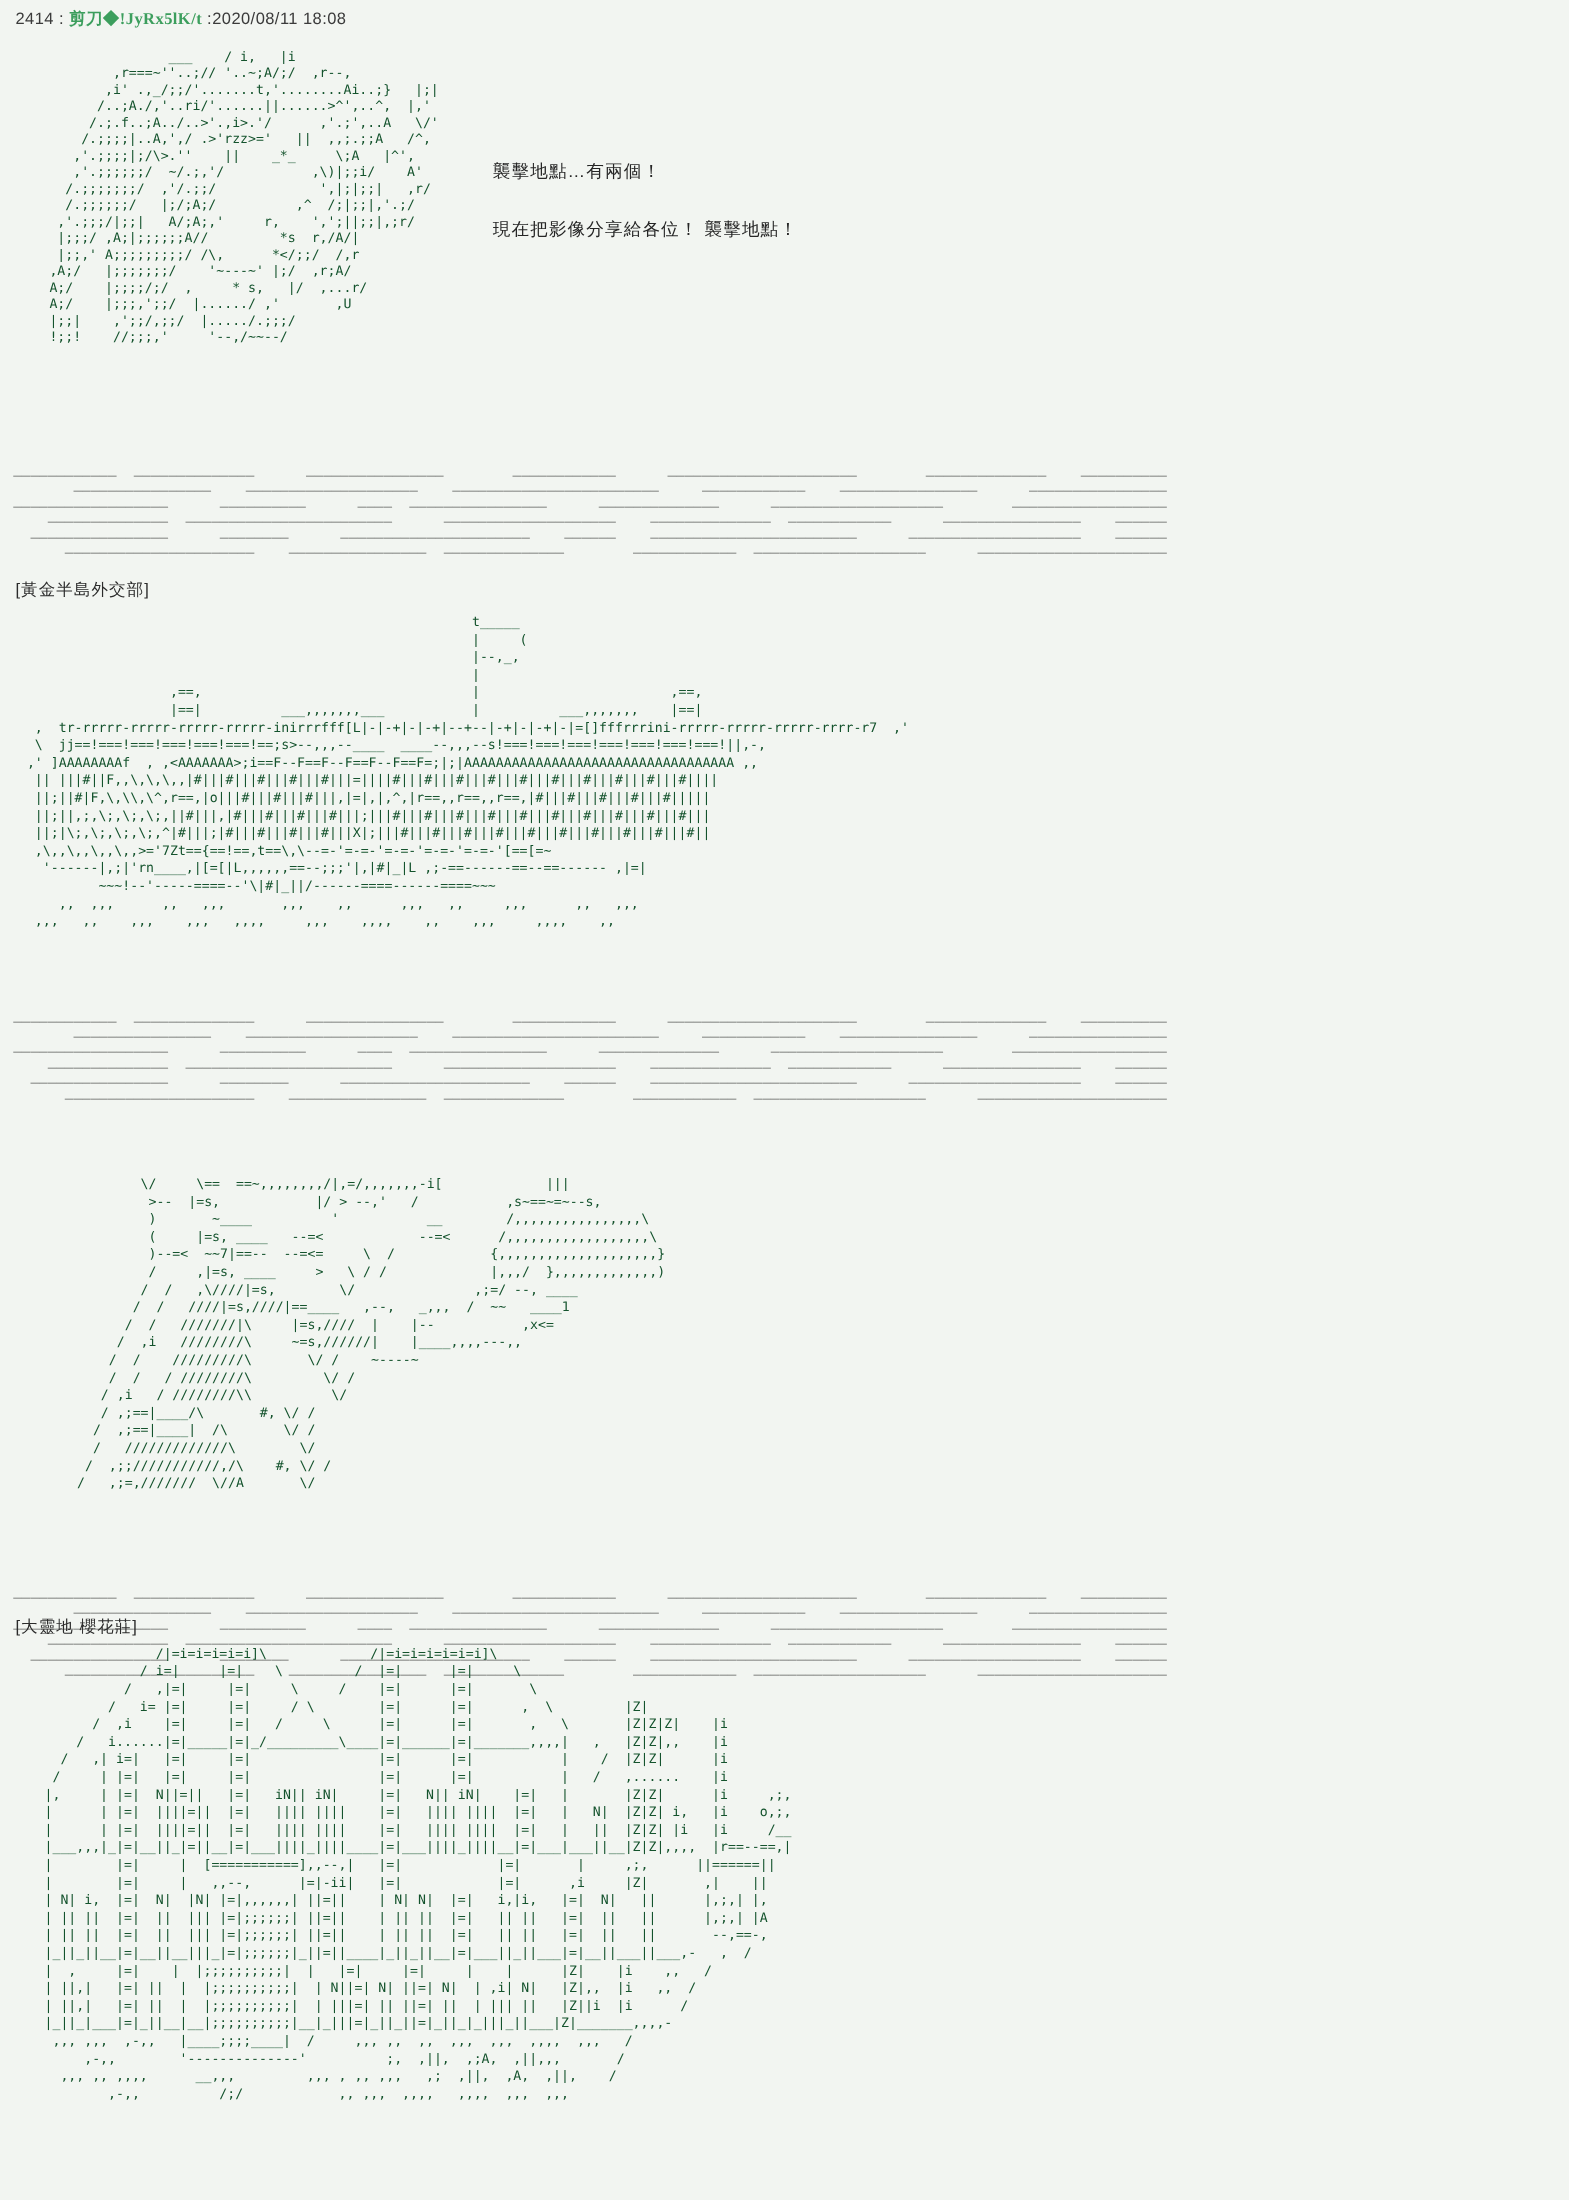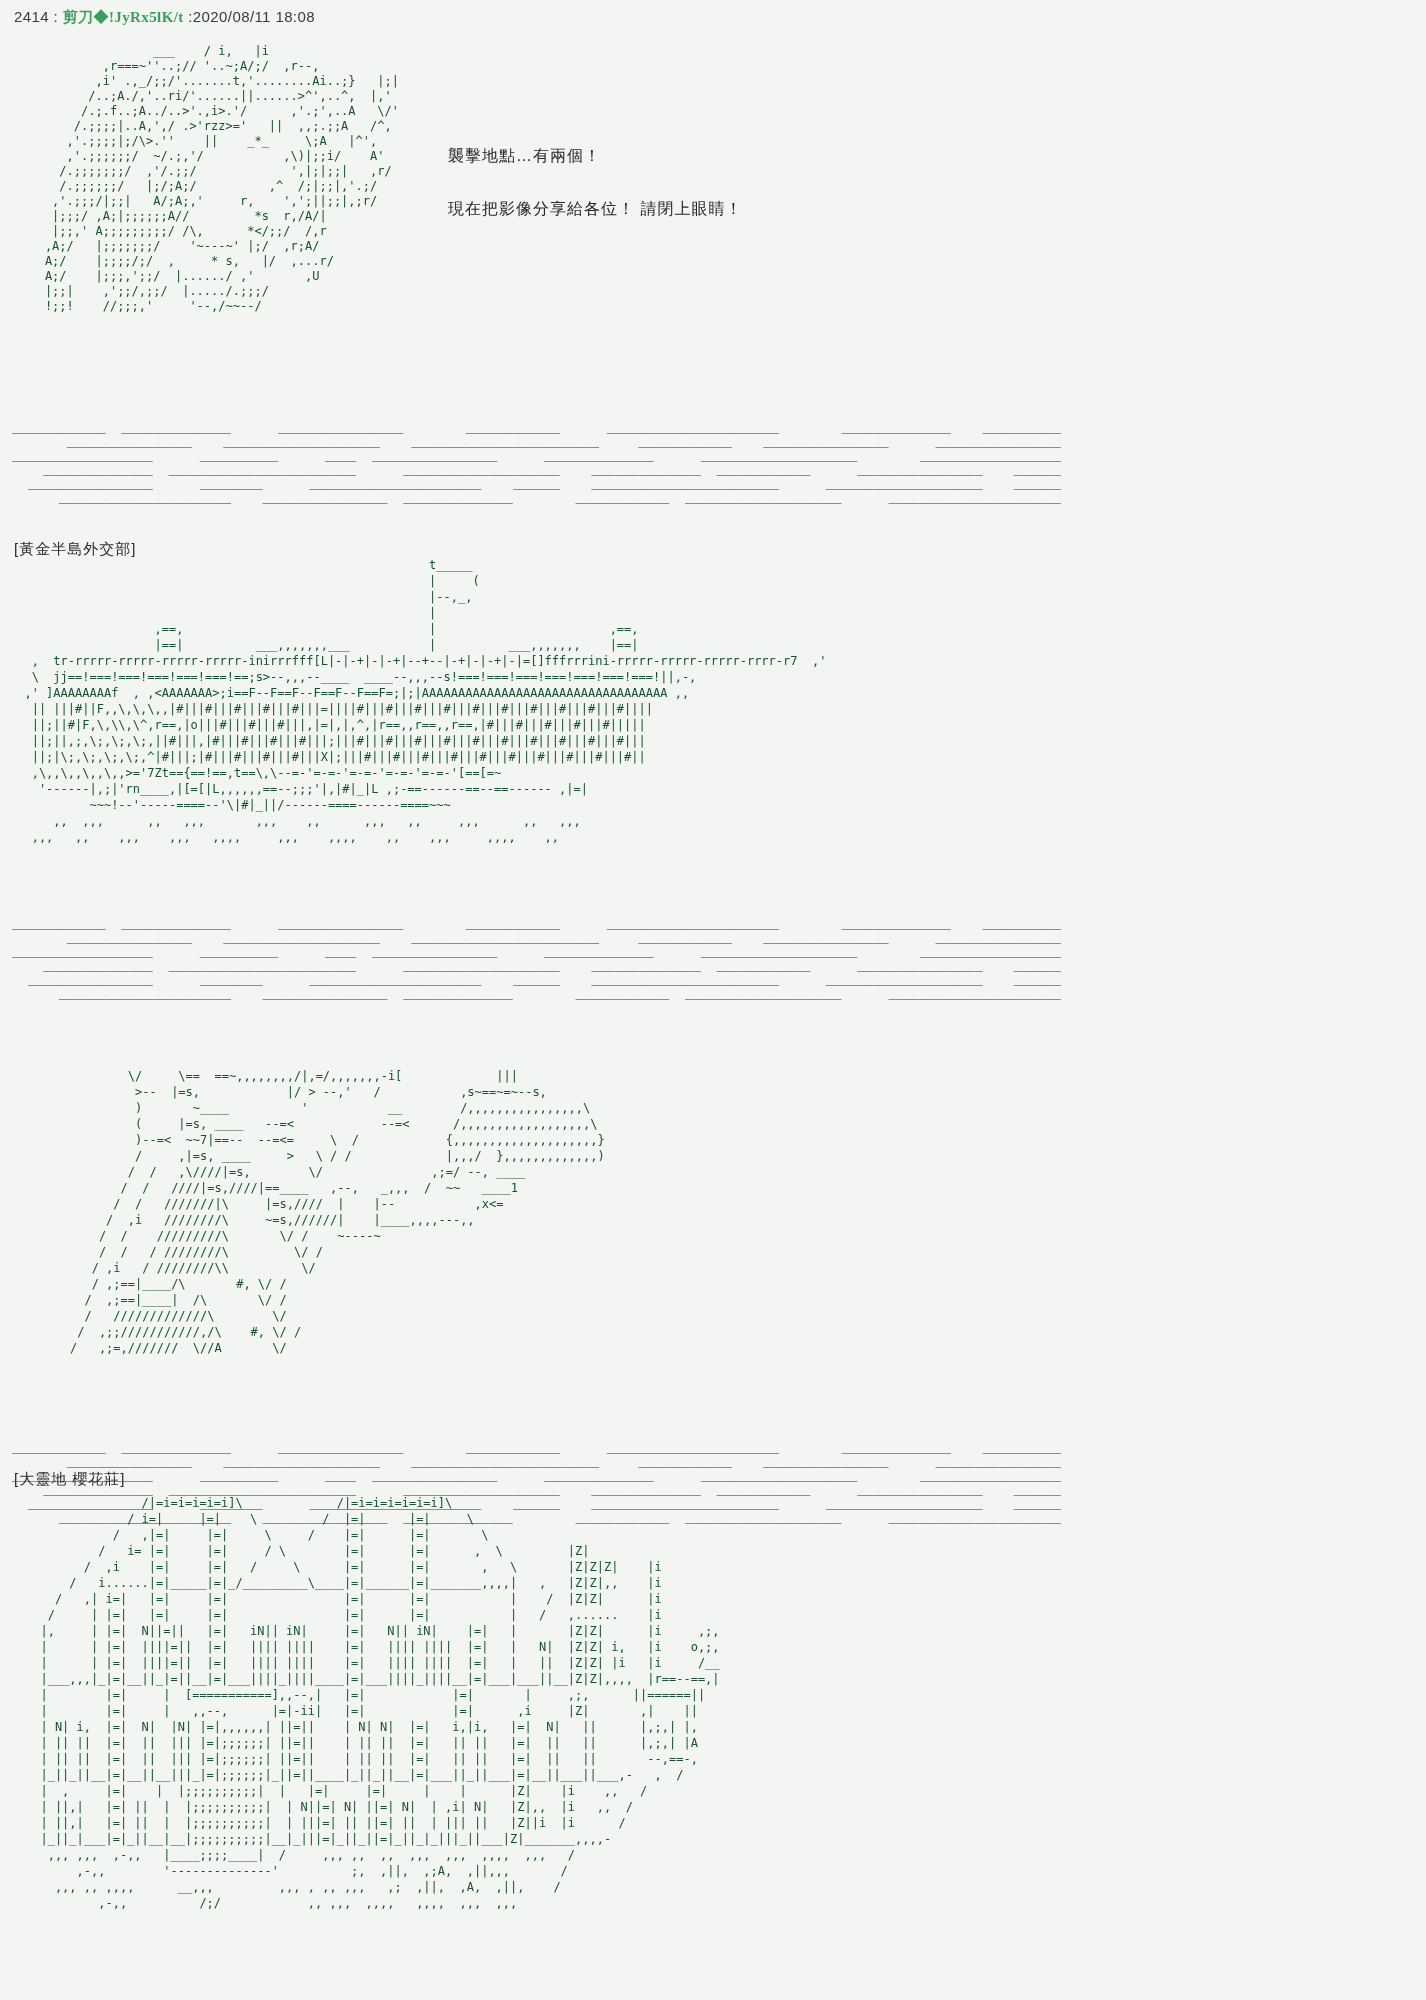--- a/index.html
+++ b/index.html
@@ -34,21 +34,21 @@
   }
   .lbl {
     position:absolute;
     font-size:15px; color:#2b2b2b; letter-spacing:1px;
     white-space:pre;
   }
   .aa1  { left:16px;  top:44px; }
   .dlg1 { left:448px; top:146px; }
   .dlg2 { left:448px; top:199px; }
   .div1 { left:12px;  top:420px; }
-  .lbl1 { left:14px;  top:540px;text-align:center; }
+  .lbl1 { left:14px;  top:527px;text-align:center; }
   .bld1 { left:10px;  top:557px; line-height:16px; }
   .div2 { left:12px;  top:916px; }
   .aa2  { left:70px;  top:1068px; line-height:16px; }
   .div3 { left:12px;  top:1440px; }
   .lbl2 { left:14px;  top:1470px; }
   .bld2 { left:26px;  top:1495px; line-height:16px; }
 </style>
 </head>
 <body>
 
@@ -69,21 +69,21 @@
      ,'.;;;/|;;|   A/;A;,'     r,    ',';||;;|,;r/
      |;;;/ ,A;|;;;;;;A//         *s  r,/A/|
      |;;,' A;;;;;;;;;/ /\,      *&lt;/;;/  /,r
     ,A;/   |;;;;;;;/    '~---~' |;/  ,r;A/
     A;/    |;;;;/;/  ,     * s,   |/  ,...r/
     A;/    |;;;,';;/  |....../ ,'       ,U
     |;;|    ,';;/,;;/  |...../.;;;/
     !;;!    //;;;,'     '--,/~~--/</pre>
 
   <div class="dlg dlg1">襲擊地點…有兩個！</div>
-  <div class="dlg dlg2">現在把影像分享給各位！ 請閉上眼睛！</div>
+  <div class="dlg dlg2">現在把影像分享給各位！ 襲擊地點！</div>
 
   <pre class="aa divider div1">____________  ______________      ________________        ____________      ______________________        ______________    __________
       ________________    ____________________    ________________________     ____________    ________________      ________________
 __________________      __________      ____  ________________      ______________      ____________________        __________________
     ______________  ________________________      ____________________    ______________  ____________      ________________    ______
 ________________      ________      ______________________    ______    ________________________      ____________________    ______
   ______________________    ________________  ______________        ____________  ____________________      ______________________</pre>
 
   <div class="lbl lbl1">[黃金半島外交部]</div>
 

